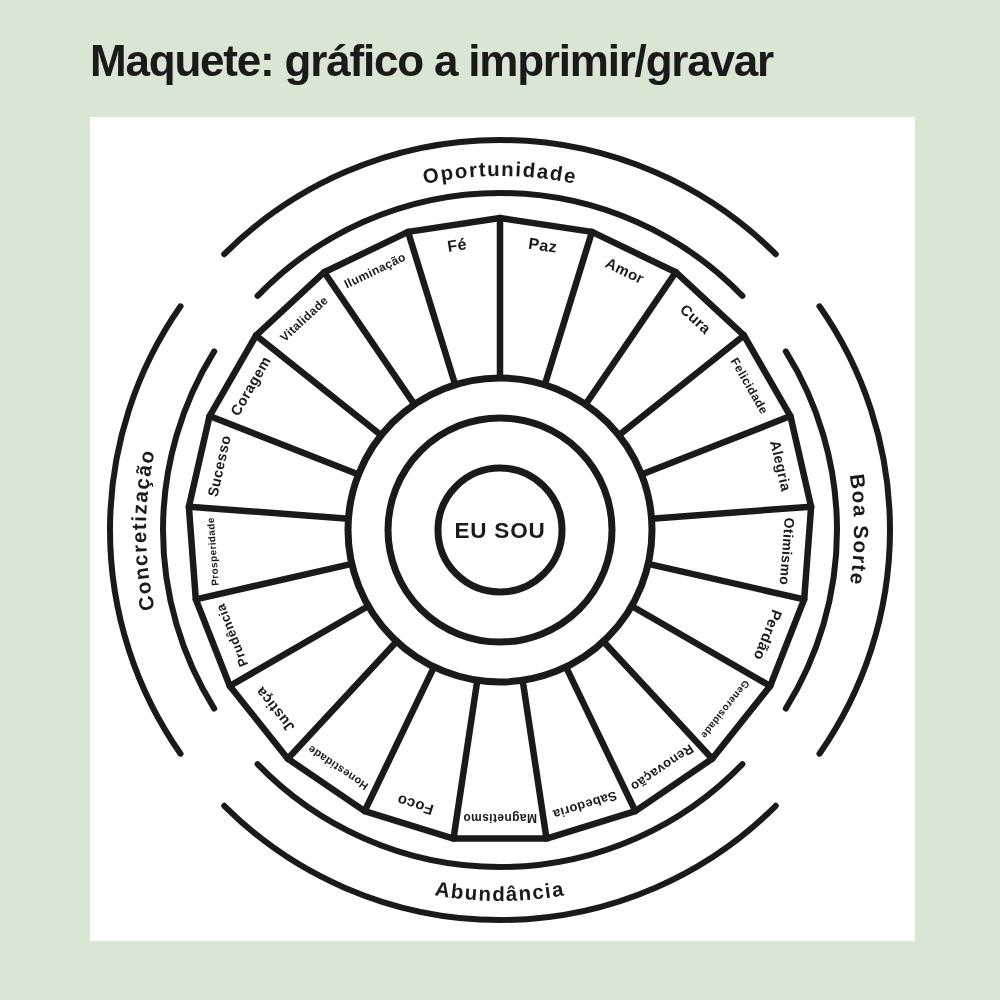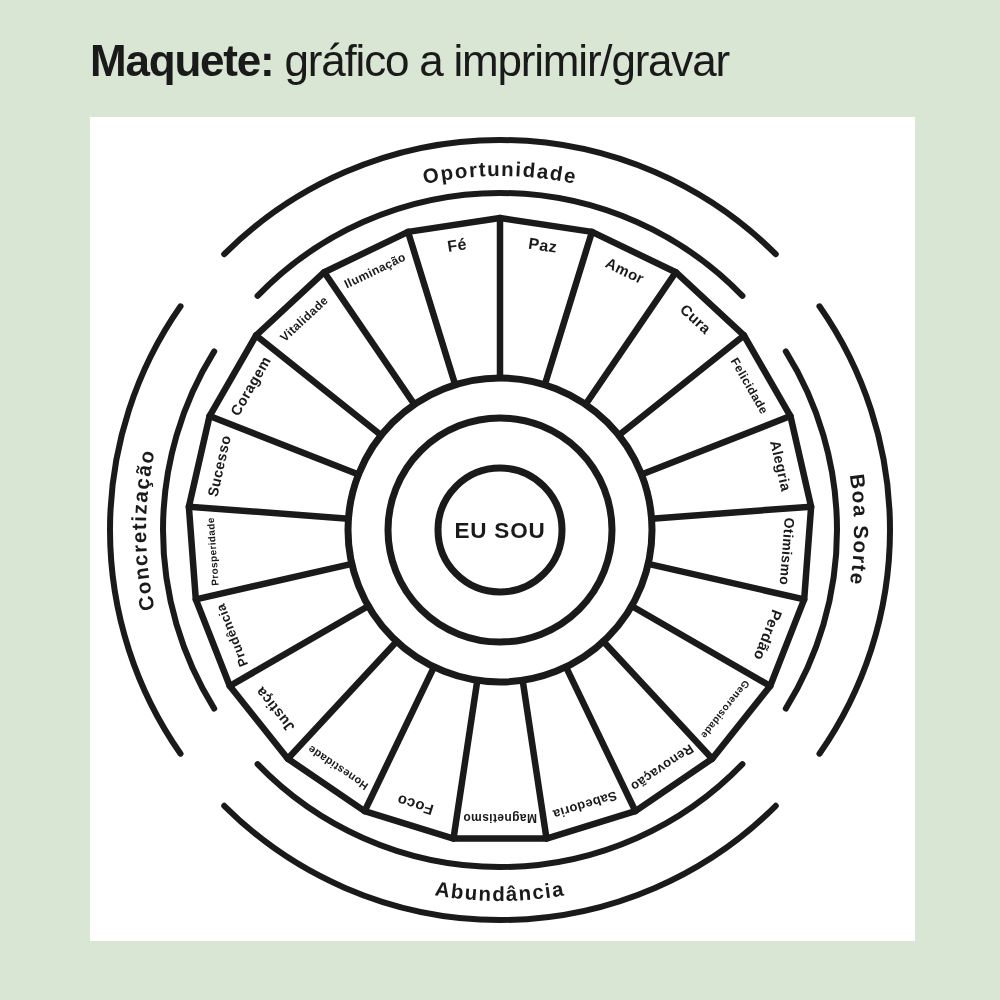--- a/index.html
+++ b/index.html
@@ -12,21 +12,21 @@
     width:1000px;height:1000px;position:relative;overflow:hidden;
     background:var(--bg);
     font-family:"Liberation Sans","DejaVu Sans",sans-serif;
   }
   .title{
     position:absolute;left:90px;top:36px;
     font-size:44px;letter-spacing:-1.2px;color:var(--ink);
     white-space:nowrap;
   }
   .title .lead{font-weight:700;}
-  .title .rest{font-weight:400;}
+  .title .rest{font-weight:700;}
   .card{
     position:absolute;left:90px;top:117px;width:825px;height:824px;
     background:var(--card);
   }
   .card svg{position:absolute;left:0;top:0;}
   text{fill:var(--ink);}
 </style>
 </head>
 <body>
 

